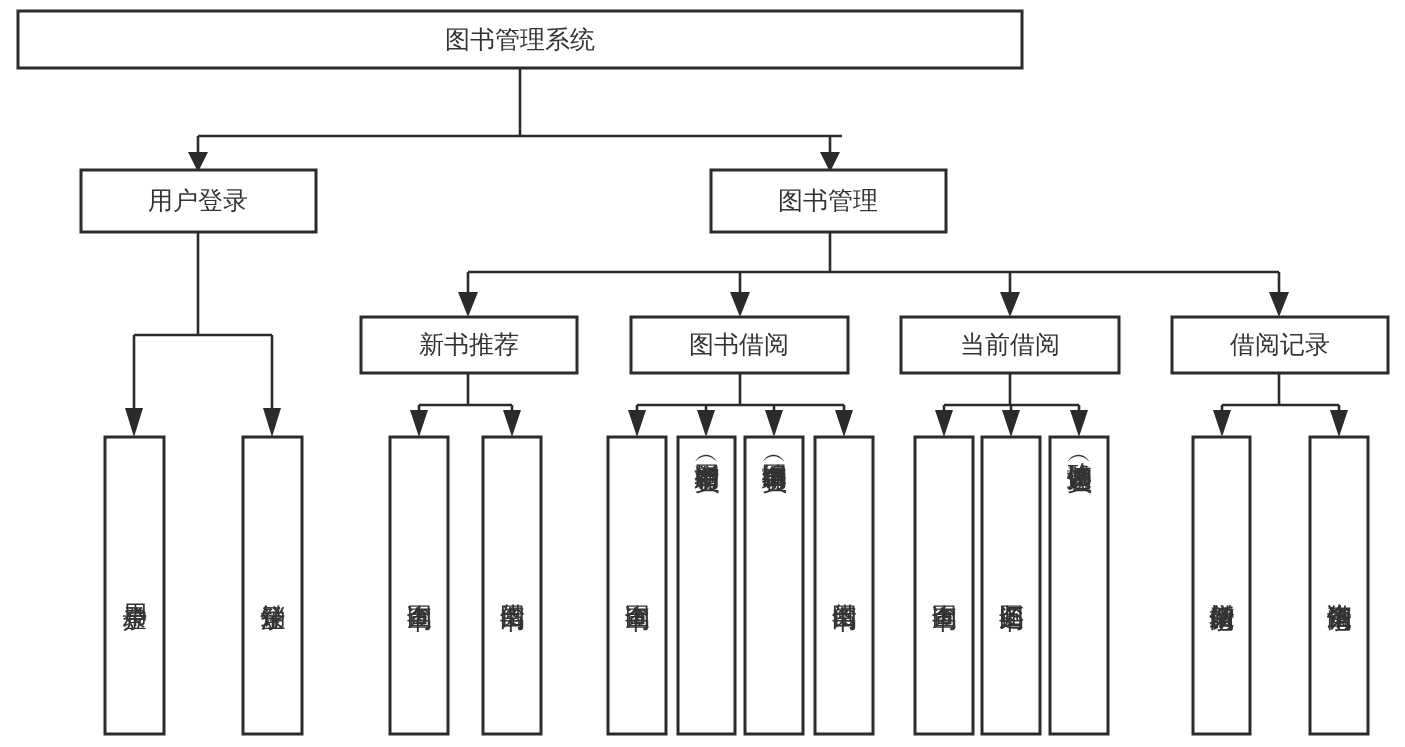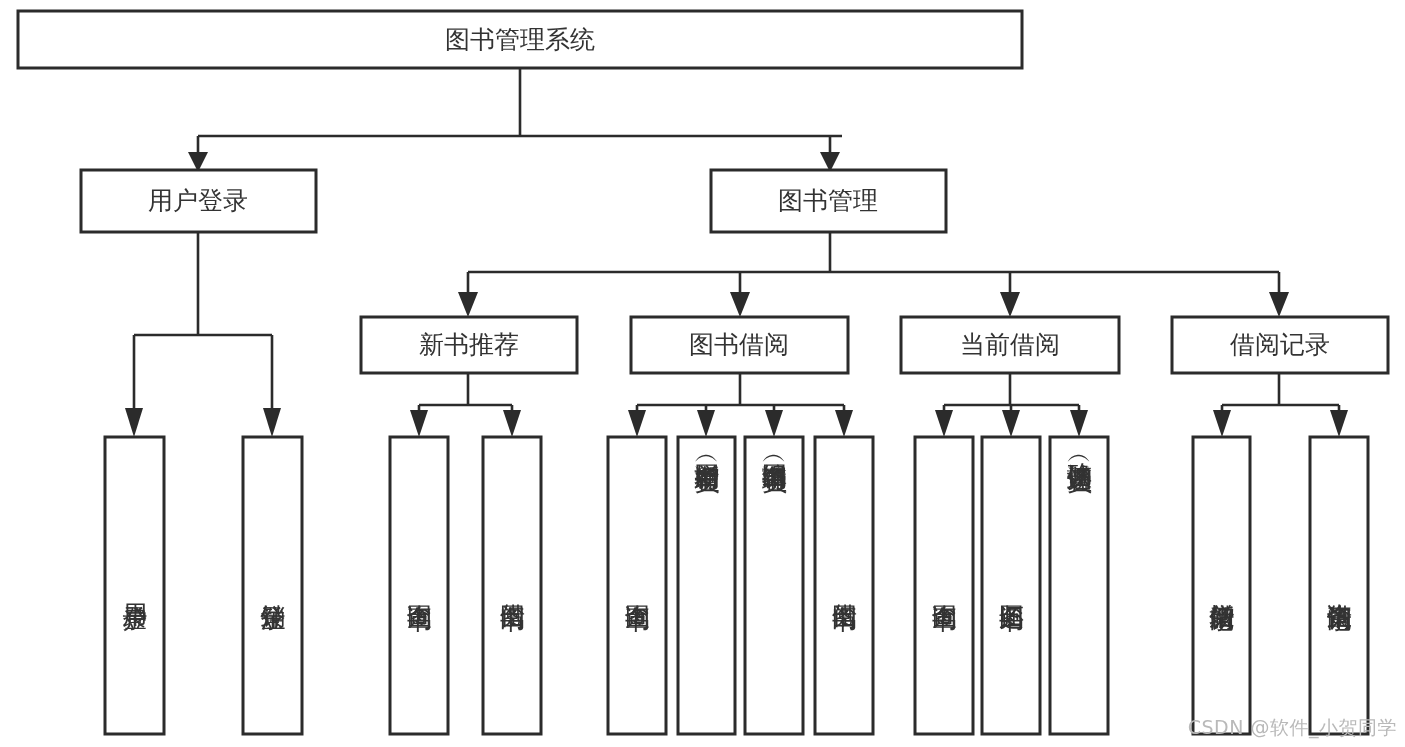--- a/index.html
+++ b/index.html
@@ -223,15 +223,14 @@
   <div class="leaf-label" style="left:745px; top:437px; width:58px; height:297px;">编辑图书（管理员）</div>
   <div class="leaf-label centered" style="left:815px; top:437px; width:58px; height:297px;">借阅图书</div>
 
   <div class="leaf-label centered" style="left:915px; top:437px; width:58px; height:297px;">查询图书</div>
   <div class="leaf-label centered" style="left:982px; top:437px; width:58px; height:297px;">归还图书</div>
   <div class="leaf-label" style="left:1050px; top:437px; width:58px; height:297px;">确认归还（管理员）</div>
 
   <div class="leaf-label centered" style="left:1193px; top:437px; width:57px; height:297px;">新增借阅记录</div>
   <div class="leaf-label centered" style="left:1310px; top:437px; width:58px; height:297px;">查询借阅记录</div>
 
-  <div id="watermark">CSDN @软件_小贺同学</div>
 
 </div>
 
 </body></html>

